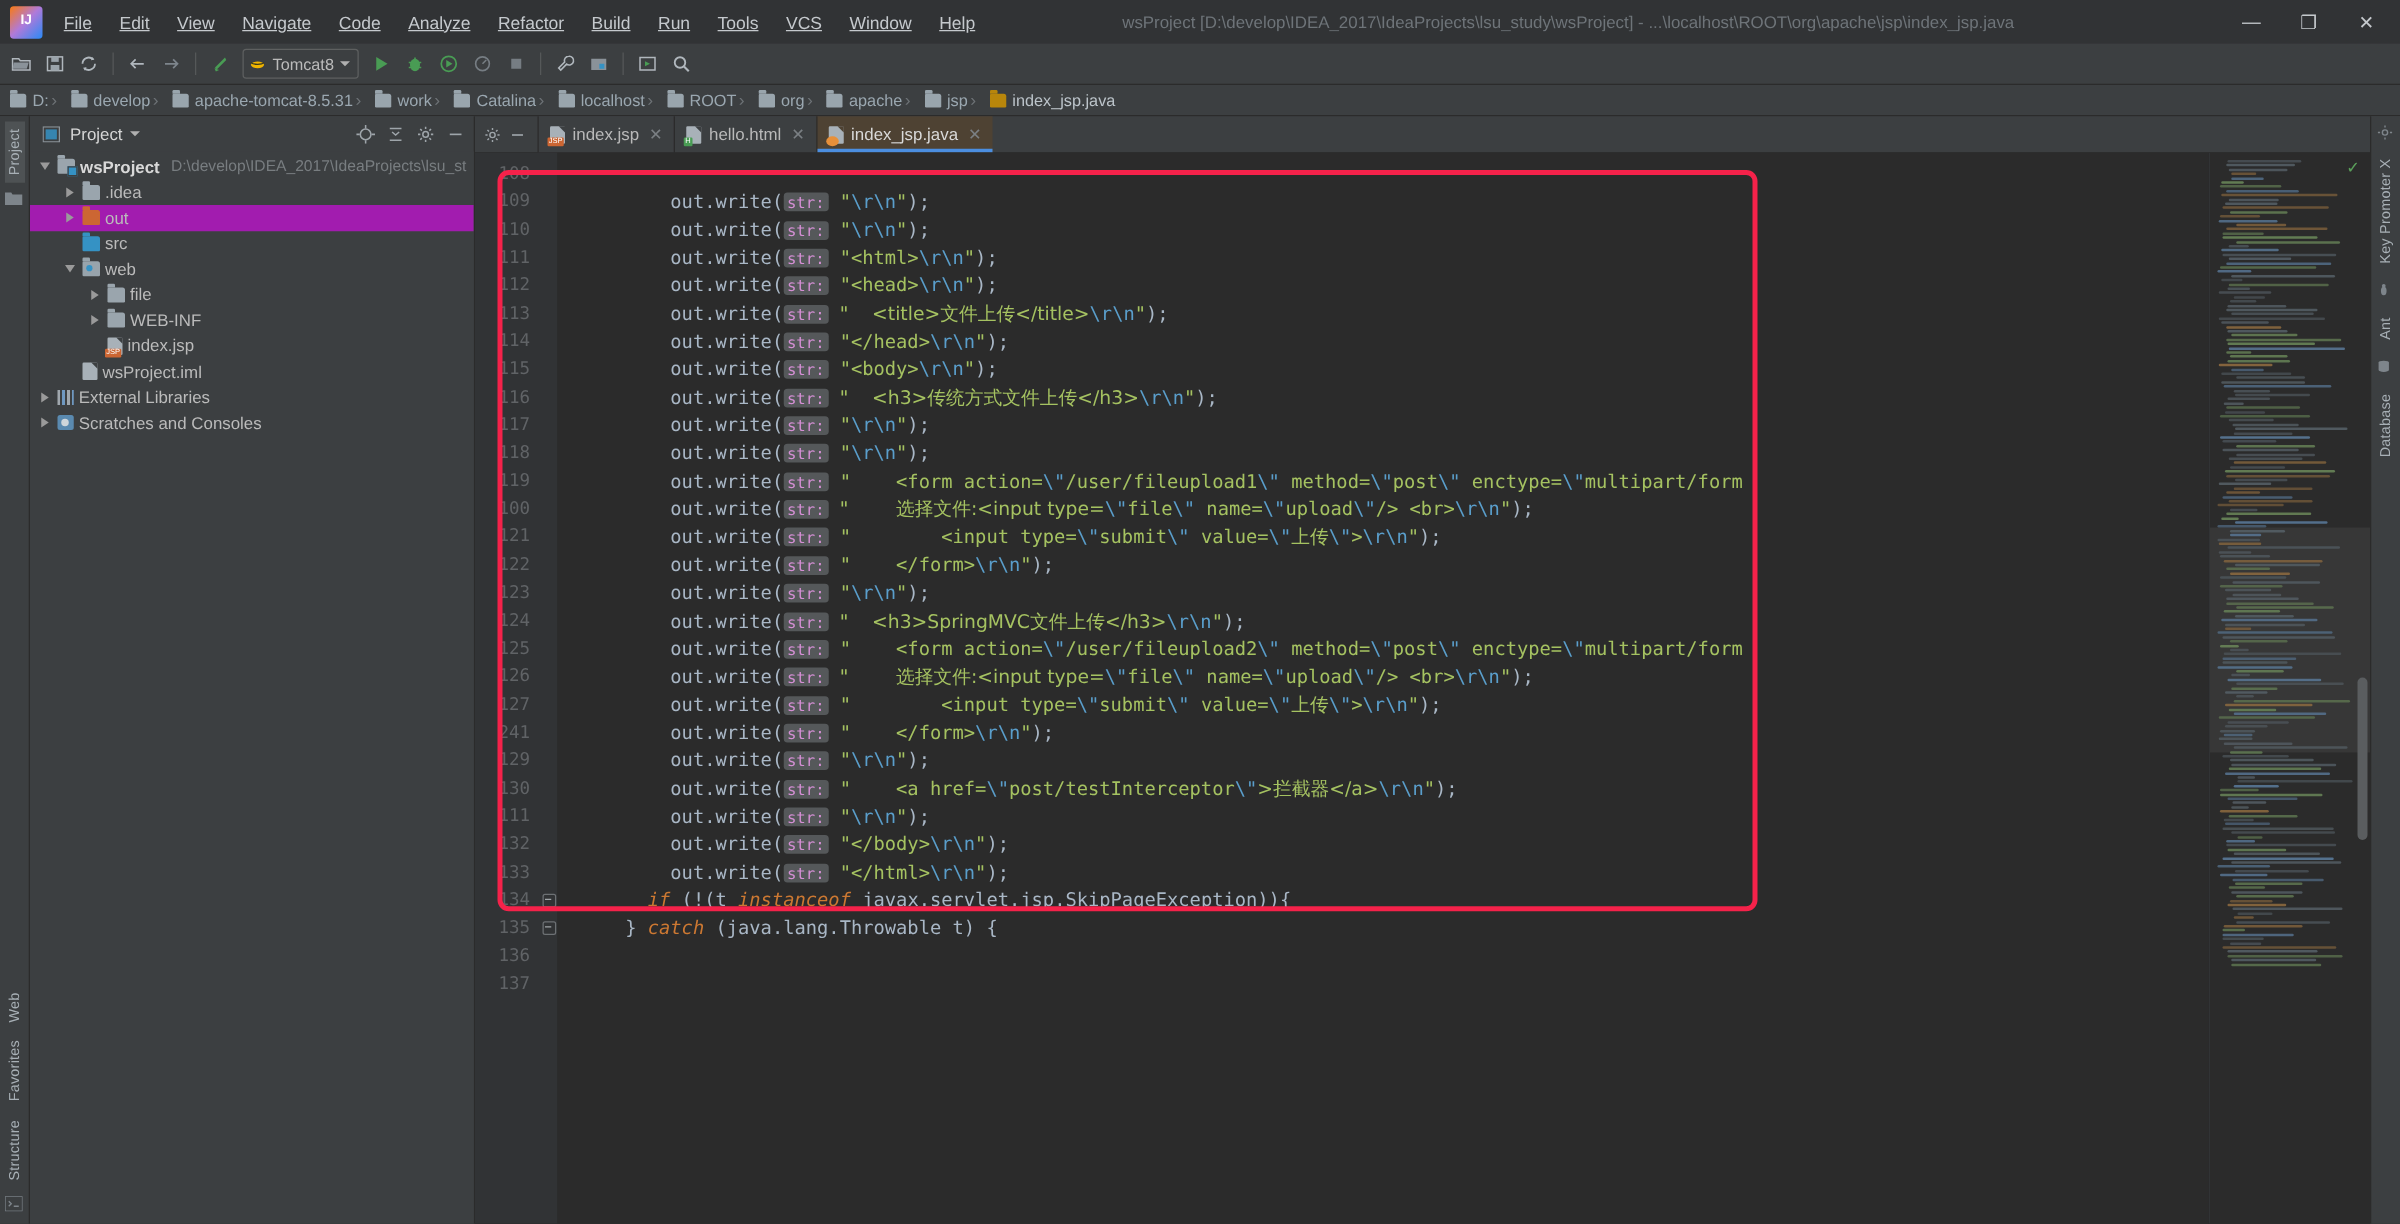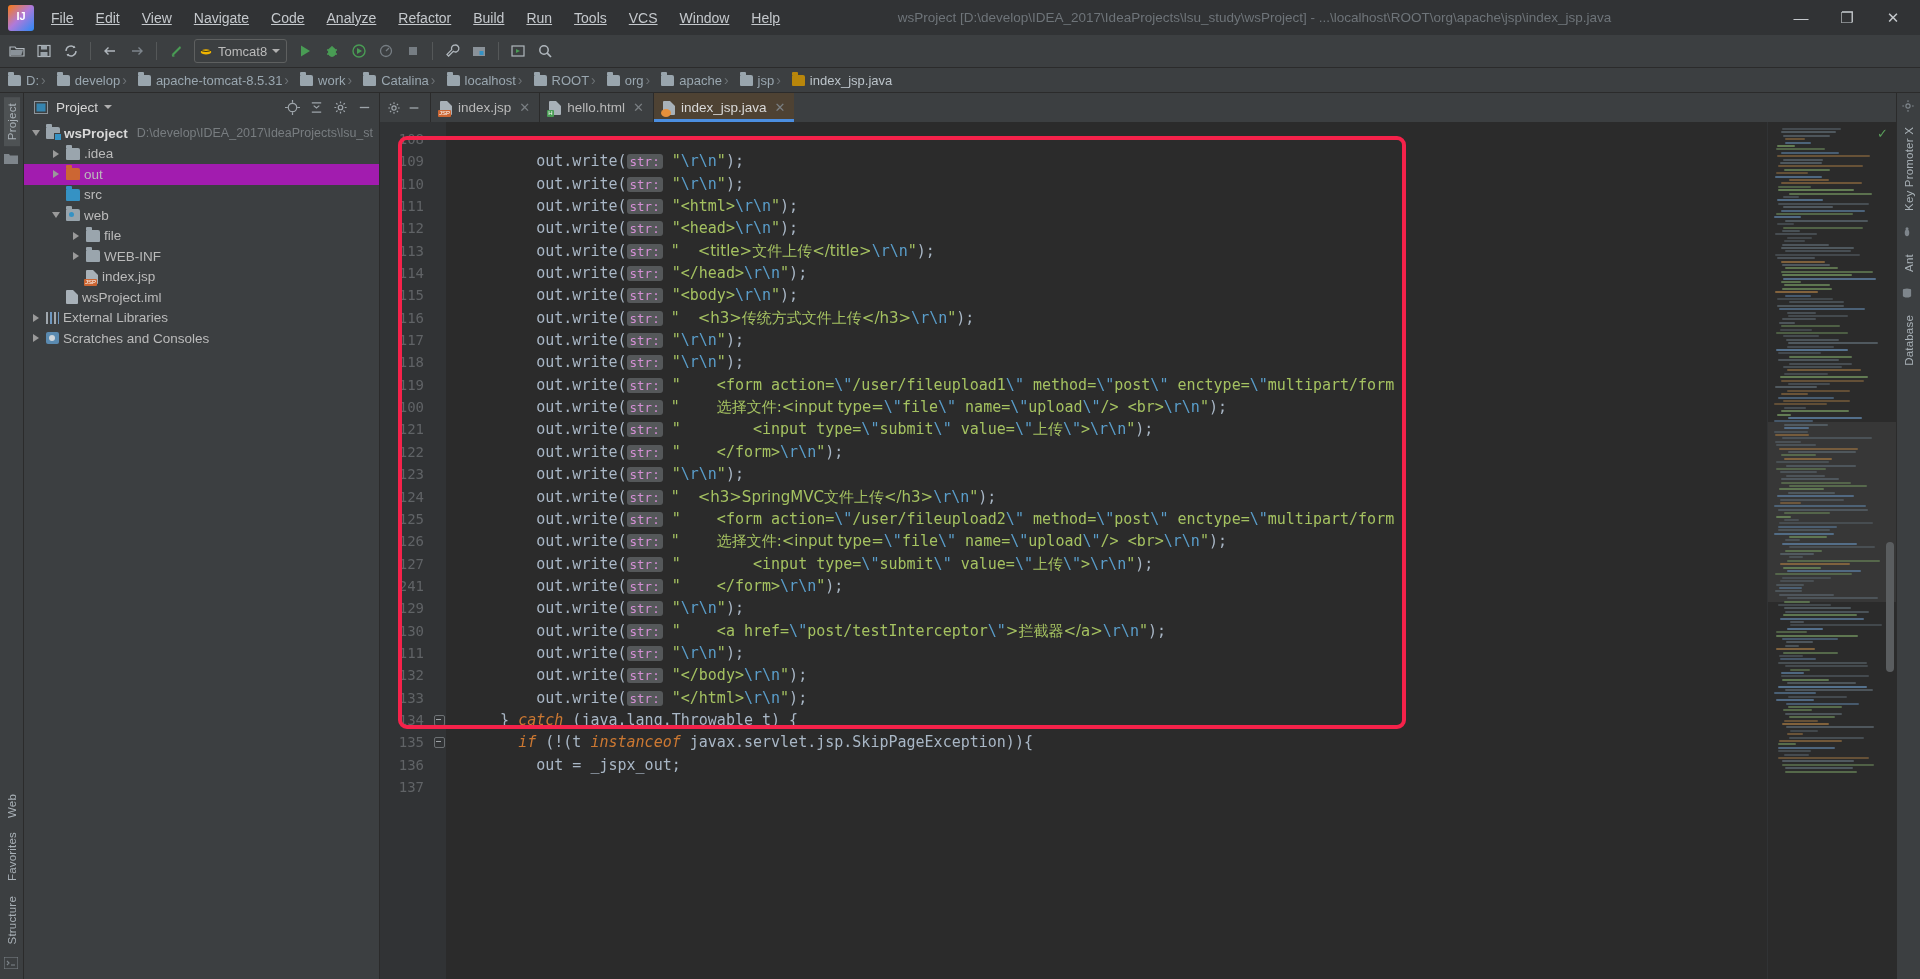--- a/index.html
+++ b/index.html
@@ -588,23 +588,22 @@
             <div class="cline"><span class="pun">        out.write(</span><span class="hint">str:</span><span class="pun"> </span><span class="s2 cjk">"    &lt;h3&gt;SpringMVC文件上传&lt;/h3&gt;</span><span class="esc">\r\n</span><span class="s2">"</span><span class="pun">);</span></div>
             <div class="cline"><span class="pun">        out.write(</span><span class="hint">str:</span><span class="pun"> </span><span class="s2">"    &lt;form action=</span><span class="esc">\"</span><span class="s2">/user/fileupload2</span><span class="esc">\"</span><span class="s2"> method=</span><span class="esc">\"</span><span class="s2">post</span><span class="esc">\"</span><span class="s2"> enctype=</span><span class="esc">\"</span><span class="s2">multipart/form</span></div>
             <div class="cline"><span class="pun">        out.write(</span><span class="hint">str:</span><span class="pun"> </span><span class="s2 cjk">"        选择文件:&lt;input type=</span><span class="esc">\"</span><span class="s2">file</span><span class="esc">\"</span><span class="s2"> name=</span><span class="esc">\"</span><span class="s2">upload</span><span class="esc">\"</span><span class="s2">/&gt; &lt;br&gt;</span><span class="esc">\r\n</span><span class="s2">"</span><span class="pun">);</span></div>
             <div class="cline"><span class="pun">        out.write(</span><span class="hint">str:</span><span class="pun"> </span><span class="s2">"        &lt;input type=</span><span class="esc">\"</span><span class="s2">submit</span><span class="esc">\"</span><span class="s2"> value=</span><span class="esc">\"</span><span class="s2 cjk">上传</span><span class="esc">\"</span><span class="s2">&gt;</span><span class="esc">\r\n</span><span class="s2">"</span><span class="pun">);</span></div>
             <div class="cline"><span class="pun">        out.write(</span><span class="hint">str:</span><span class="pun"> </span><span class="s2">"    &lt;/form&gt;</span><span class="esc">\r\n</span><span class="s2">"</span><span class="pun">);</span></div>
             <div class="cline"><span class="pun">        out.write(</span><span class="hint">str:</span><span class="pun"> </span><span class="s2">"</span><span class="esc">\r\n</span><span class="s2">"</span><span class="pun">);</span></div>
             <div class="cline"><span class="pun">        out.write(</span><span class="hint">str:</span><span class="pun"> </span><span class="s2">"    &lt;a href=</span><span class="esc">\"</span><span class="s2">post/testInterceptor</span><span class="esc">\"</span><span class="s2 cjk">&gt;拦截器&lt;/a&gt;</span><span class="esc">\r\n</span><span class="s2">"</span><span class="pun">);</span></div>
             <div class="cline"><span class="pun">        out.write(</span><span class="hint">str:</span><span class="pun"> </span><span class="s2">"</span><span class="esc">\r\n</span><span class="s2">"</span><span class="pun">);</span></div>
             <div class="cline"><span class="pun">        out.write(</span><span class="hint">str:</span><span class="pun"> </span><span class="s2">"&lt;/body&gt;</span><span class="esc">\r\n</span><span class="s2">"</span><span class="pun">);</span></div>
             <div class="cline"><span class="pun">        out.write(</span><span class="hint">str:</span><span class="pun"> </span><span class="s2">"&lt;/html&gt;</span><span class="esc">\r\n</span><span class="s2">"</span><span class="pun">);</span></div>
+            <div class="cline"><span class="pun">      </span><span class="k">if</span><span class="pun"> (!(t </span><span class="k">instanceof</span><span class="pun"> javax.servlet.jsp.SkipPageException)){</span></div>
             <div class="cline"><span class="pun">    } </span><span class="k">catch</span><span class="pun"> (java.lang.Throwable t) {</span></div>
-            <div class="cline"><span class="pun">      </span><span class="k">if</span><span class="pun"> (!(t </span><span class="k">instanceof</span><span class="pun"> javax.servlet.jsp.SkipPageException)){</span></div>
-            <div class="cline"><span class="pun">        out = _jspx_out;</span></div>
           </div>
         <div class="minimap">
           <span class="mark-ok">✓</span>
         <div class="mm-view" style="top: 300px; height: 180px;"></div>
             <div class="mm-line" style="top: 6px; left: 13.8466px; width: 58.8632px; background: rgb(85, 95, 102); opacity: 0.635392;"></div>
             <div class="mm-line" style="top: 9.4px; left: 13.0914px; width: 54.5106px; background: rgb(85, 95, 102); opacity: 0.857605;"></div>
             <div class="mm-line" style="top: 12.8px; left: 15.4307px; width: 46.8659px; background: rgb(85, 95, 102); opacity: 0.823439;"></div>
             <div class="mm-line" style="top: 16.2px; left: 16.5191px; width: 20.1265px; background: rgb(141, 106, 63); opacity: 0.632277;"></div>
             <div class="mm-line" style="top: 19.6px; left: 16.7514px; width: 26.6382px; background: rgb(90, 122, 154); opacity: 0.720539;"></div>
             <div class="mm-line" style="top: 23px; left: 8.8192px; width: 18.0058px; background: rgb(106, 135, 89); opacity: 0.88946;"></div>

